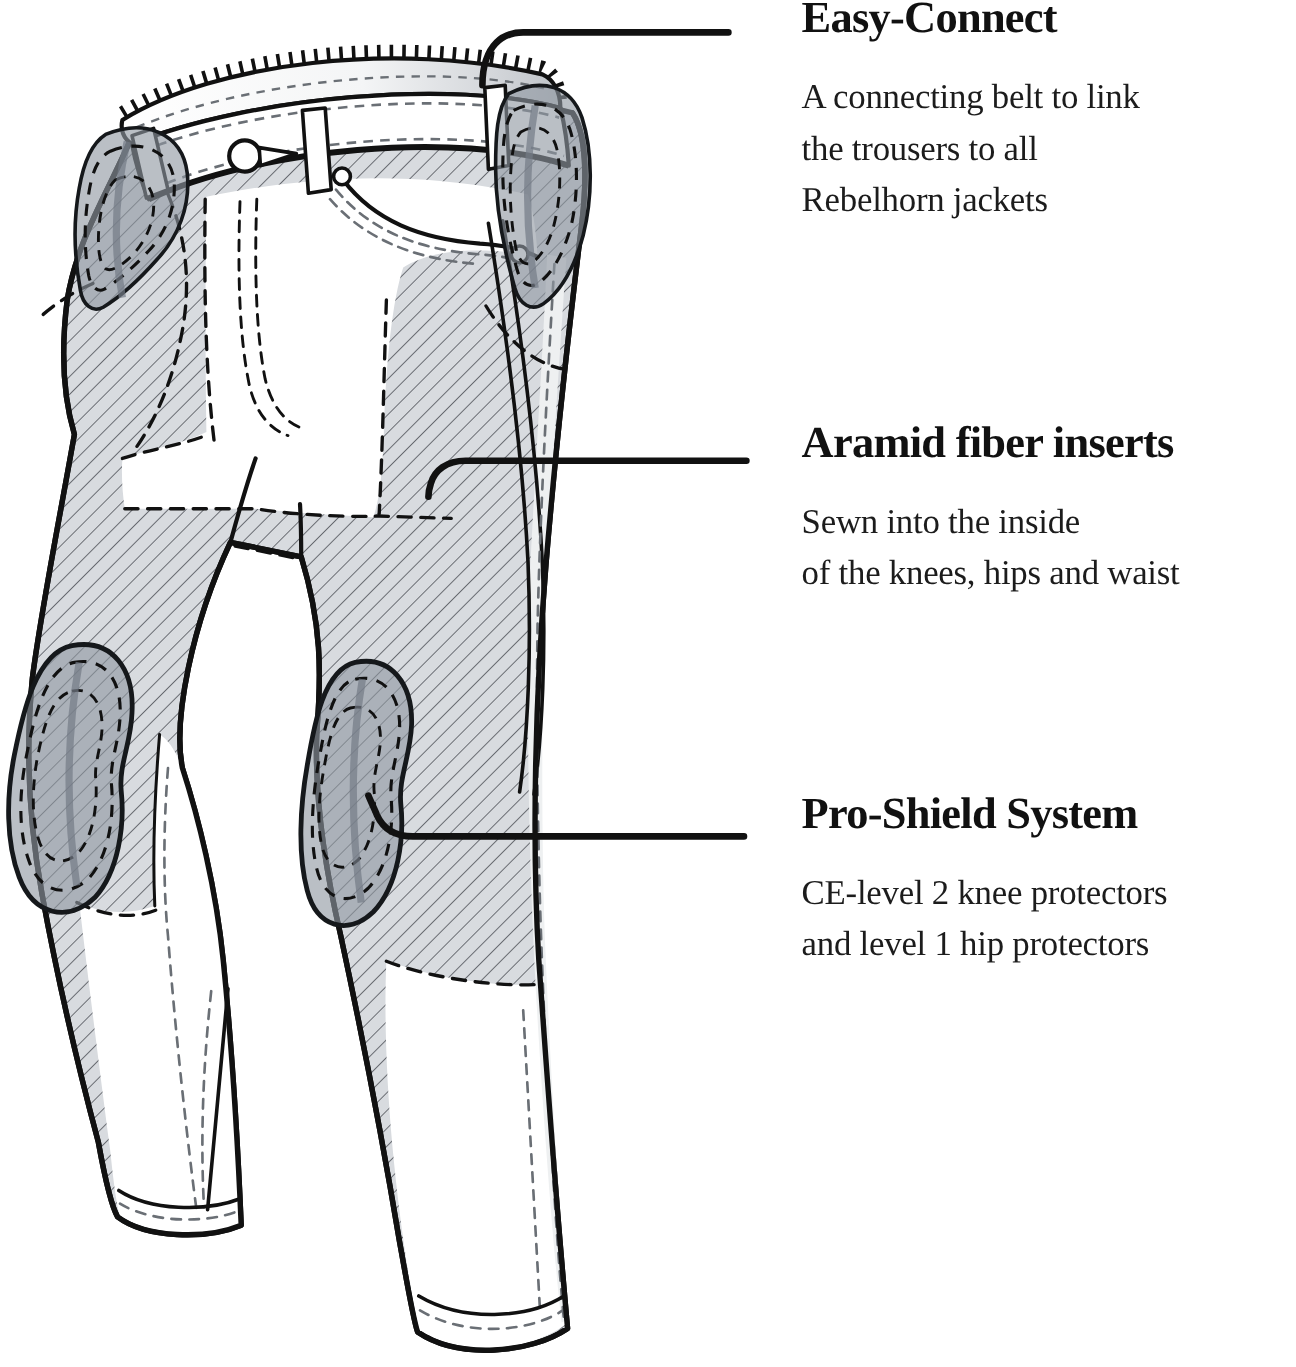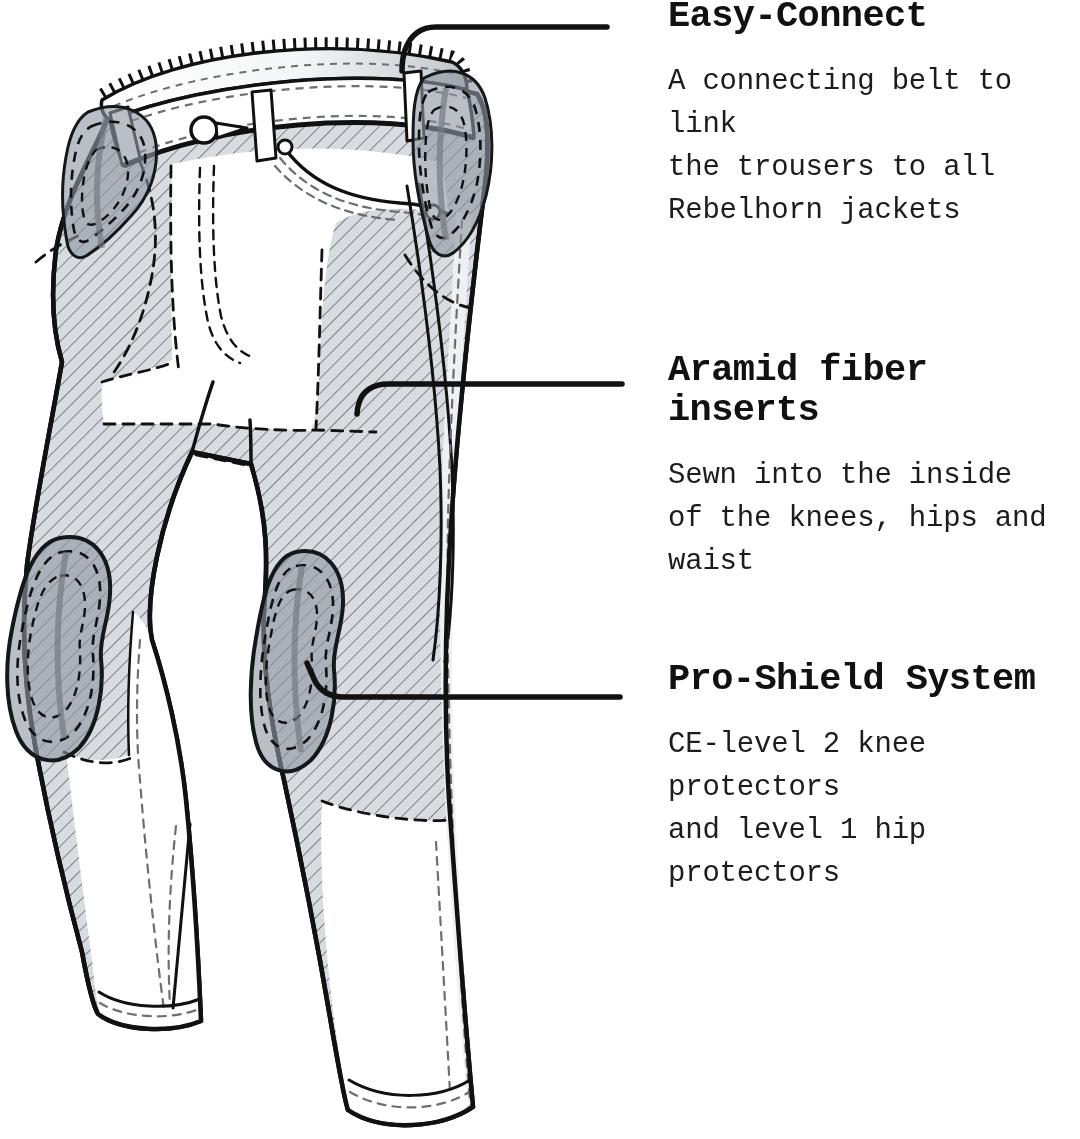--- a/index.html
+++ b/index.html
@@ -1,21 +1,21 @@
 <!DOCTYPE html>
 <html><head>
 <meta charset="utf-8">
 <style>
   html,body{margin:0;padding:0;background:#ffffff;}
   .stage{
     position:relative;
     width:1080px;height:1139px;
     background:#ffffff;
     overflow:hidden;
-    font-family:Liberation Mono, monospace;
+    font-family:Liberation Serif, serif;
   }
   .diagram-svg{position:absolute;left:0;top:0;}
   .annotation{position:absolute;width:420px;color:#141414;}
   .annotation .title{
     font-size:37px;font-weight:700;line-height:40px;
     letter-spacing:-0.6px;color:#111111;
   }
   .annotation .body{
     margin-top:24px;font-size:29px;line-height:43px;
     letter-spacing:-0.2px;color:#1c1c1c;font-weight:400;

